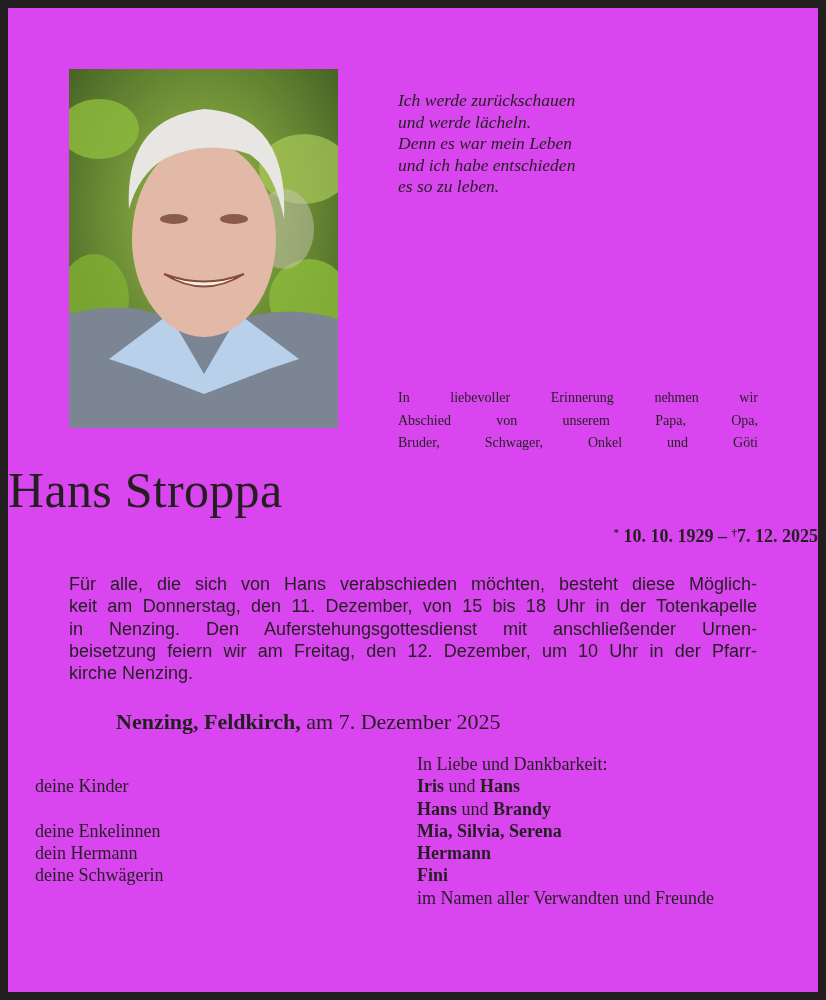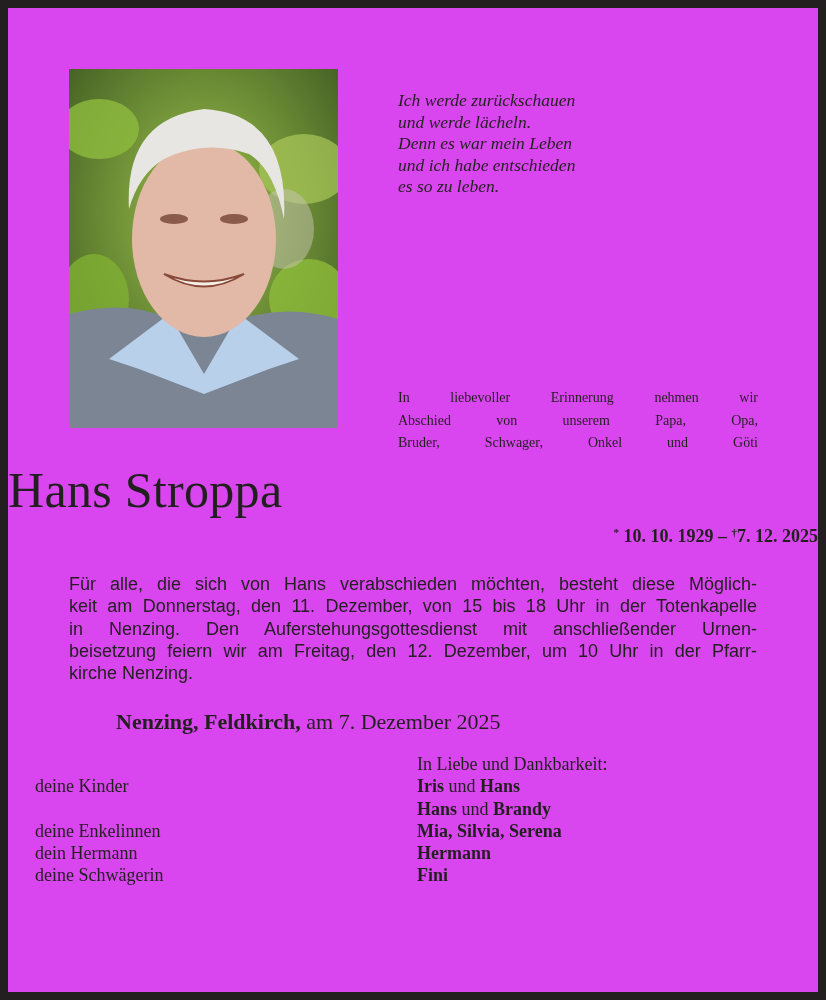--- a/index.html
+++ b/index.html
@@ -140,16 +140,17 @@
     <div class="sig-row">
       <span class="sig-label">dein Hermann</span>
       <span class="sig-value"><b>Hermann</b></span>
     </div>
     <div class="sig-row">
       <span class="sig-label">deine Schwägerin</span>
       <span class="sig-value"><b>Fini</b></span>
     </div>
     <div class="sig-row">
       <span class="sig-label"></span>
+      <span class="sig-value">im Namen aller Verwandten und Freunde</span>
     </div>
   </div>
 
 </div>
 
 </body></html>

